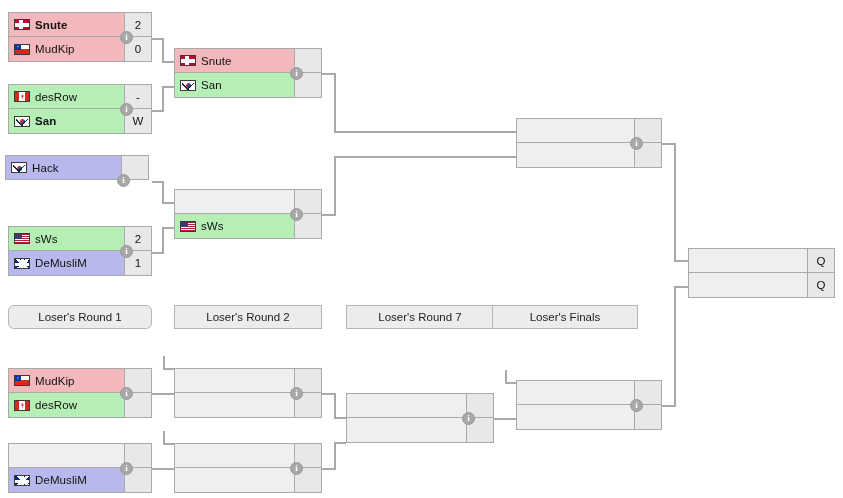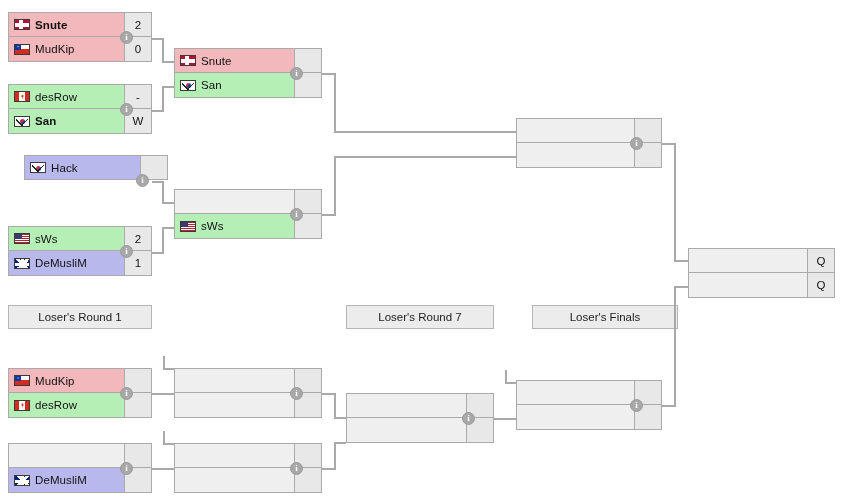--- a/index.html
+++ b/index.html
@@ -202,21 +202,21 @@
     <div class="row">
       <div class="opp green">
         <span class="flag f-kr"></span>
         <span class="name win">San</span>
       </div>
       <div class="score">W</div>
     </div>
     <div class="info" style="left:112px;top:19px;">i</div>
   </div>
 
-  <div class="match" style="left:24px;top:155px;width:144px;">
+  <div class="match" style="left:5px;top:155px;width:144px;">
     <div class="row">
       <div class="opp purple">
         <span class="flag f-kr"></span>
         <span class="name">Hack</span>
       </div>
       <div class="score"></div>
     </div>
     <div class="info" style="left:112px;top:19px;">i</div>
   </div>
 
@@ -297,23 +297,24 @@
       <div class="score">Q</div>
     </div>
     <div class="row">
       <div class="opp blank">
         <span class="name"></span>
       </div>
       <div class="score">Q</div>
     </div>
   </div>
 
-  <div class="roundlabel" style="left:8px;top:305px;width:144px;">Loser's Round 1</div>
+  <div class="roundlabel" style="left:8px;top:305px;width:144px;border-radius:6px;">Loser's Round 1</div>
+  <div class="roundlabel" style="left:174px;top:305px;width:148px;">Loser's Round 2</div>
   <div class="roundlabel" style="left:346px;top:305px;width:148px;">Loser's Round 7</div>
-  <div class="roundlabel" style="left:532px;top:305px;width:146px;">Loser's Finals</div>
+  <div class="roundlabel" style="left:492px;top:305px;width:146px;">Loser's Finals</div>
 
   <div class="match" style="left:8px;top:368px;width:144px;">
     <div class="row">
       <div class="opp pink">
         <span class="flag f-cl"></span>
         <span class="name">MudKip</span>
       </div>
       <div class="score"></div>
     </div>
     <div class="row">

